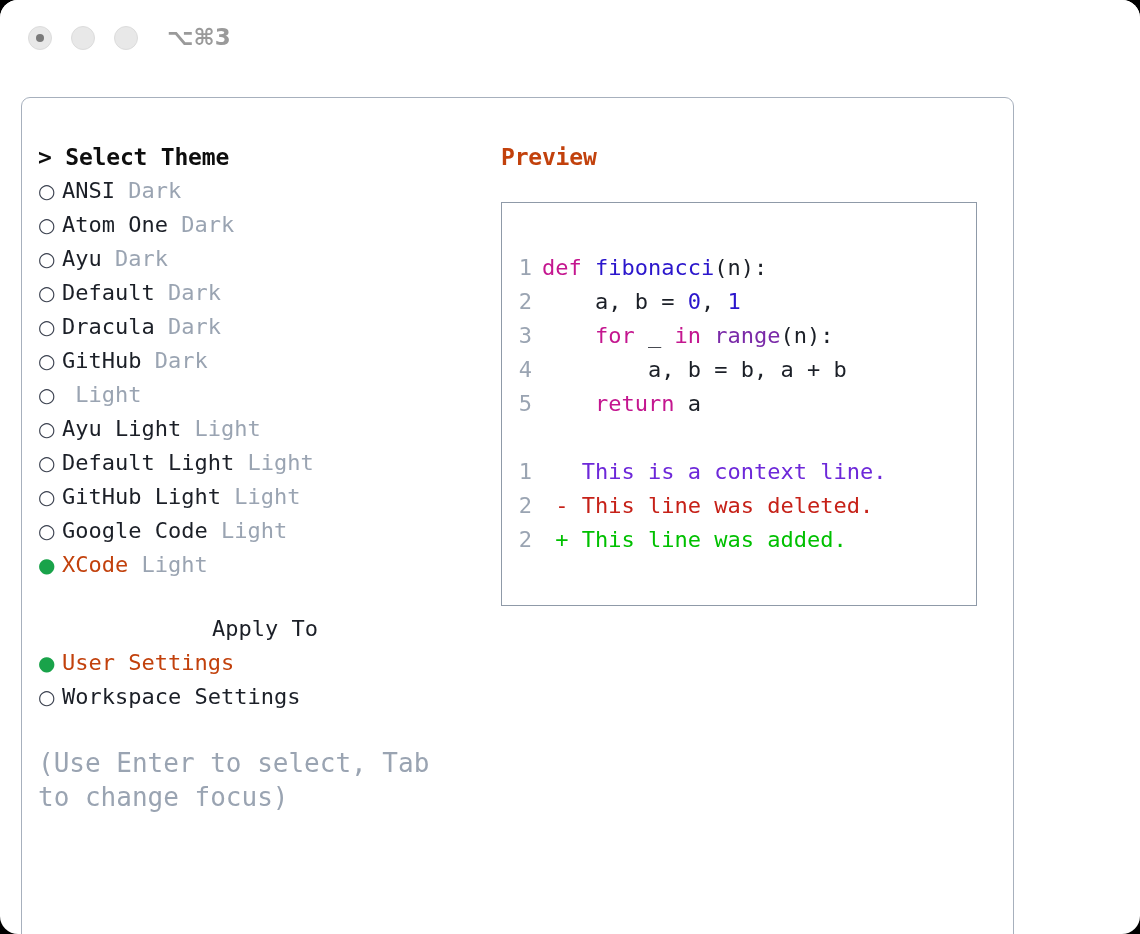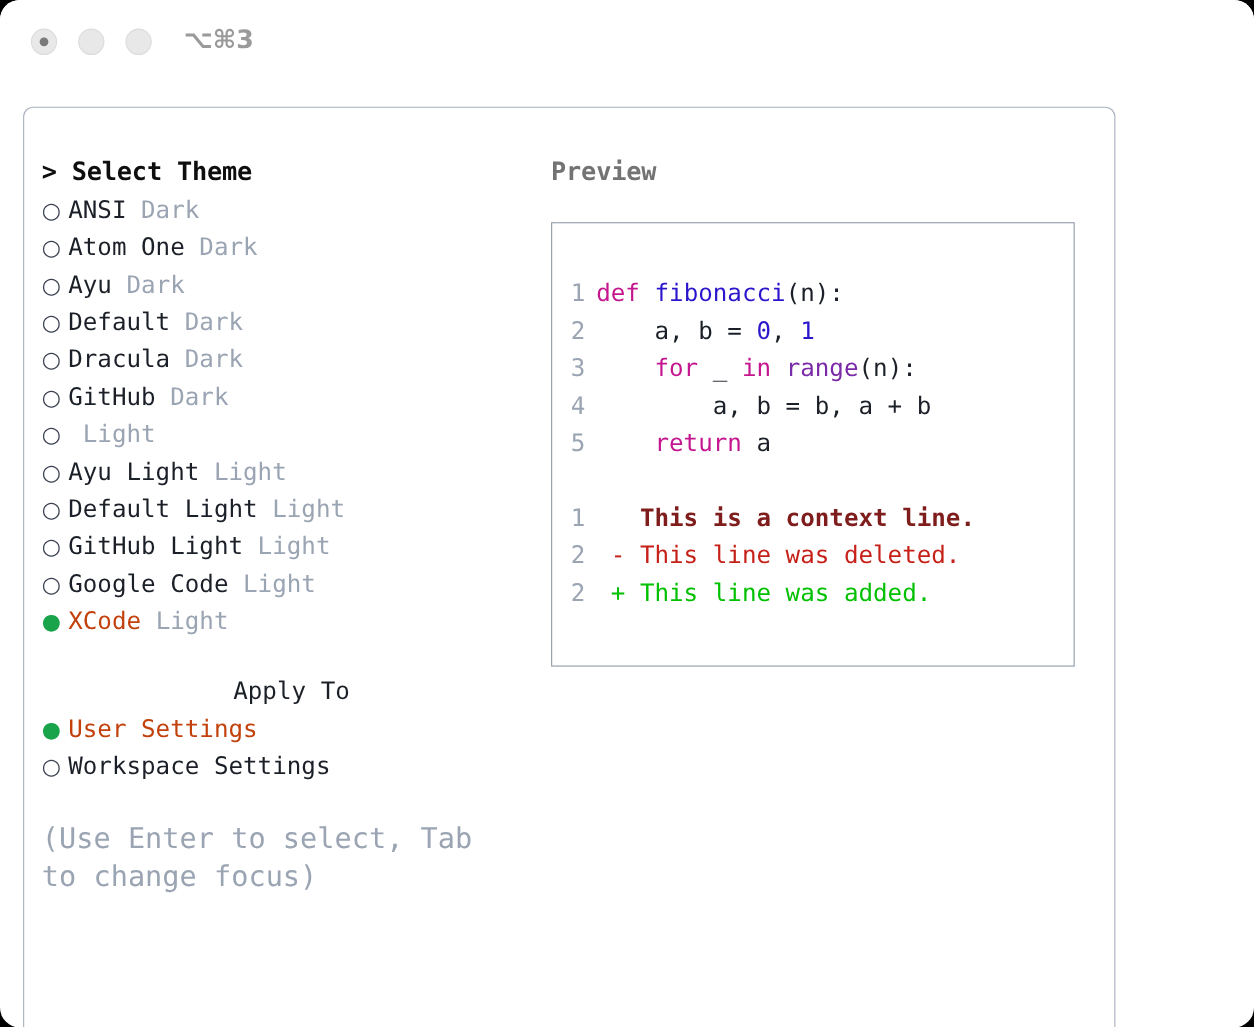--- a/index.html
+++ b/index.html
@@ -72,21 +72,21 @@
   }
   .spacer-sm { height: 30px; }
   .hint {
     margin-top: 32px;
     font-size: 26px; color: #9aa4b2; line-height: 34px;
     width: 410px;
   }
   
   #right { position: absolute; left: 479px; top: 42px; width: 490px; }
   #preview-title {
-    font-size: 23px; font-weight: 700; color: #737373; line-height: 34px;
+    font-size: 23px; font-weight: 700; color: #c2410c; line-height: 34px;
     letter-spacing: -0.2px;
   }
   #code-box {
     margin-top: 28px;
     width: 476px; height: 404px;
     border: 1px solid #8f9aa8;
     background: #ffffff;
     padding: 48px 0 0 8px;
   }
   .cline {
@@ -96,21 +96,21 @@
   .ln {
     width: 32px; flex: 0 0 32px; text-align: right;
     color: #9aa4b2; padding-right: 10px;
   }
   .ctext { color: #1b1f27; }
   .gap { height: 34px; }
   .kw  { color: #c4168f; }
   .fn  { color: #2b16cc; }
   .mod { color: #7a2aa8; }
   .num { color: #2b16cc; }
-  .ctx { color: #7f1d1d; font-weight: bold; }
+  .ctx { color: #6d28d9; }
   .del { color: #c62118; }
   .add { color: #00c000; }
 </style>
 </head>
 <body>
 
 <div id="window">
 
   <div id="titlebar">
     <div class="dots">

